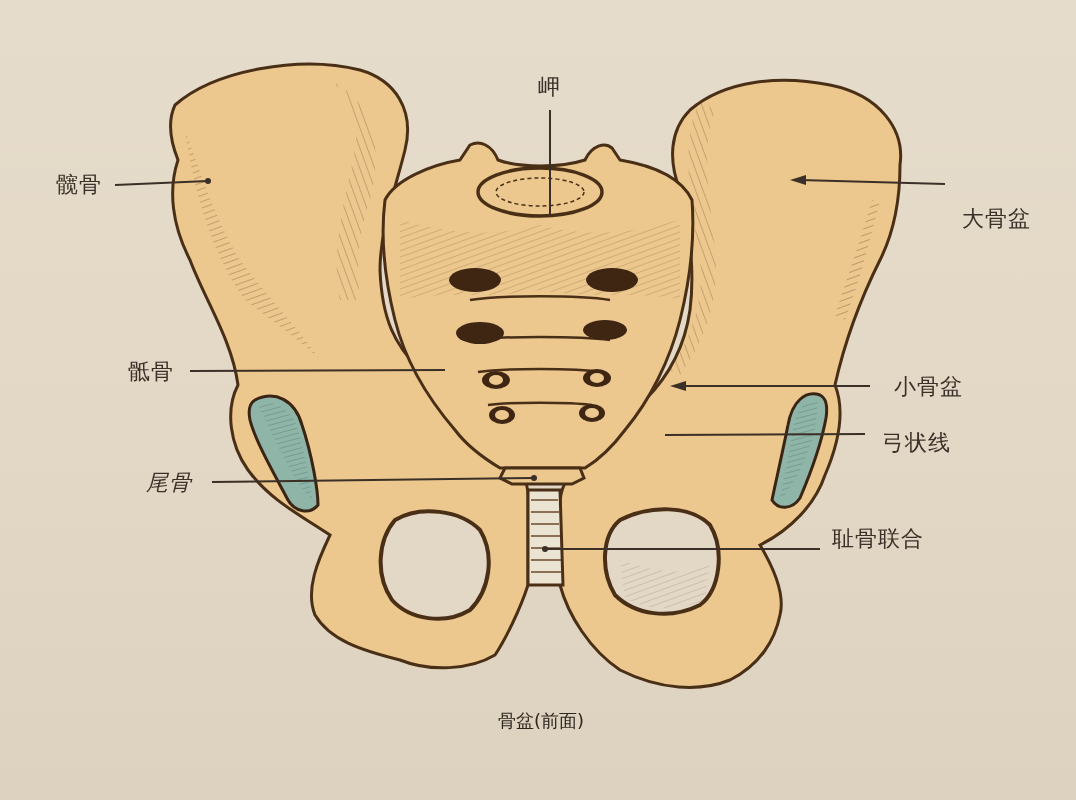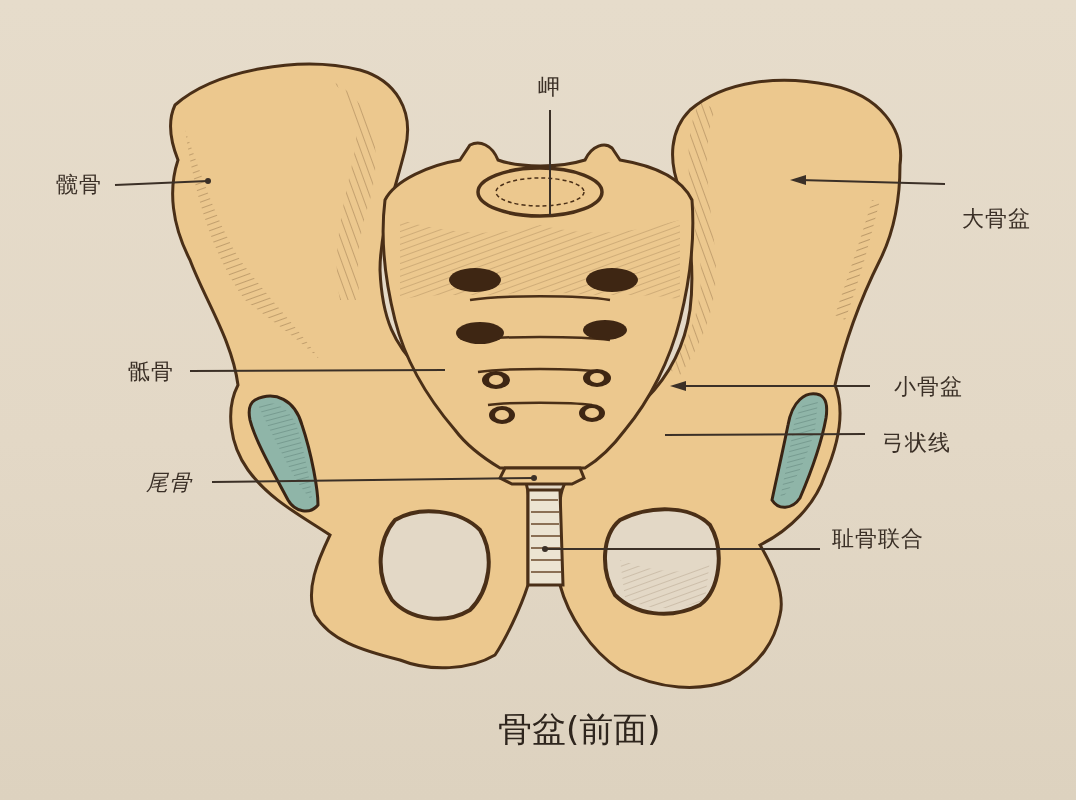--- a/index.html
+++ b/index.html
@@ -19,21 +19,21 @@
       font-size: 22px;
       color: #3b3027;
       letter-spacing: 1px;
       white-space: nowrap;
       line-height: 1;
     }
     .caption {
       position: absolute;
       left: 498px; top: 712px;
       font-family: "DejaVu Sans", sans-serif;
-      font-size: 34px;
+      font-size: 18px;
       color: #2e251d;
       white-space: nowrap;
       line-height: 1;
     }
   </style>
 </head>
 <body>
 
 <div class="page">
 

